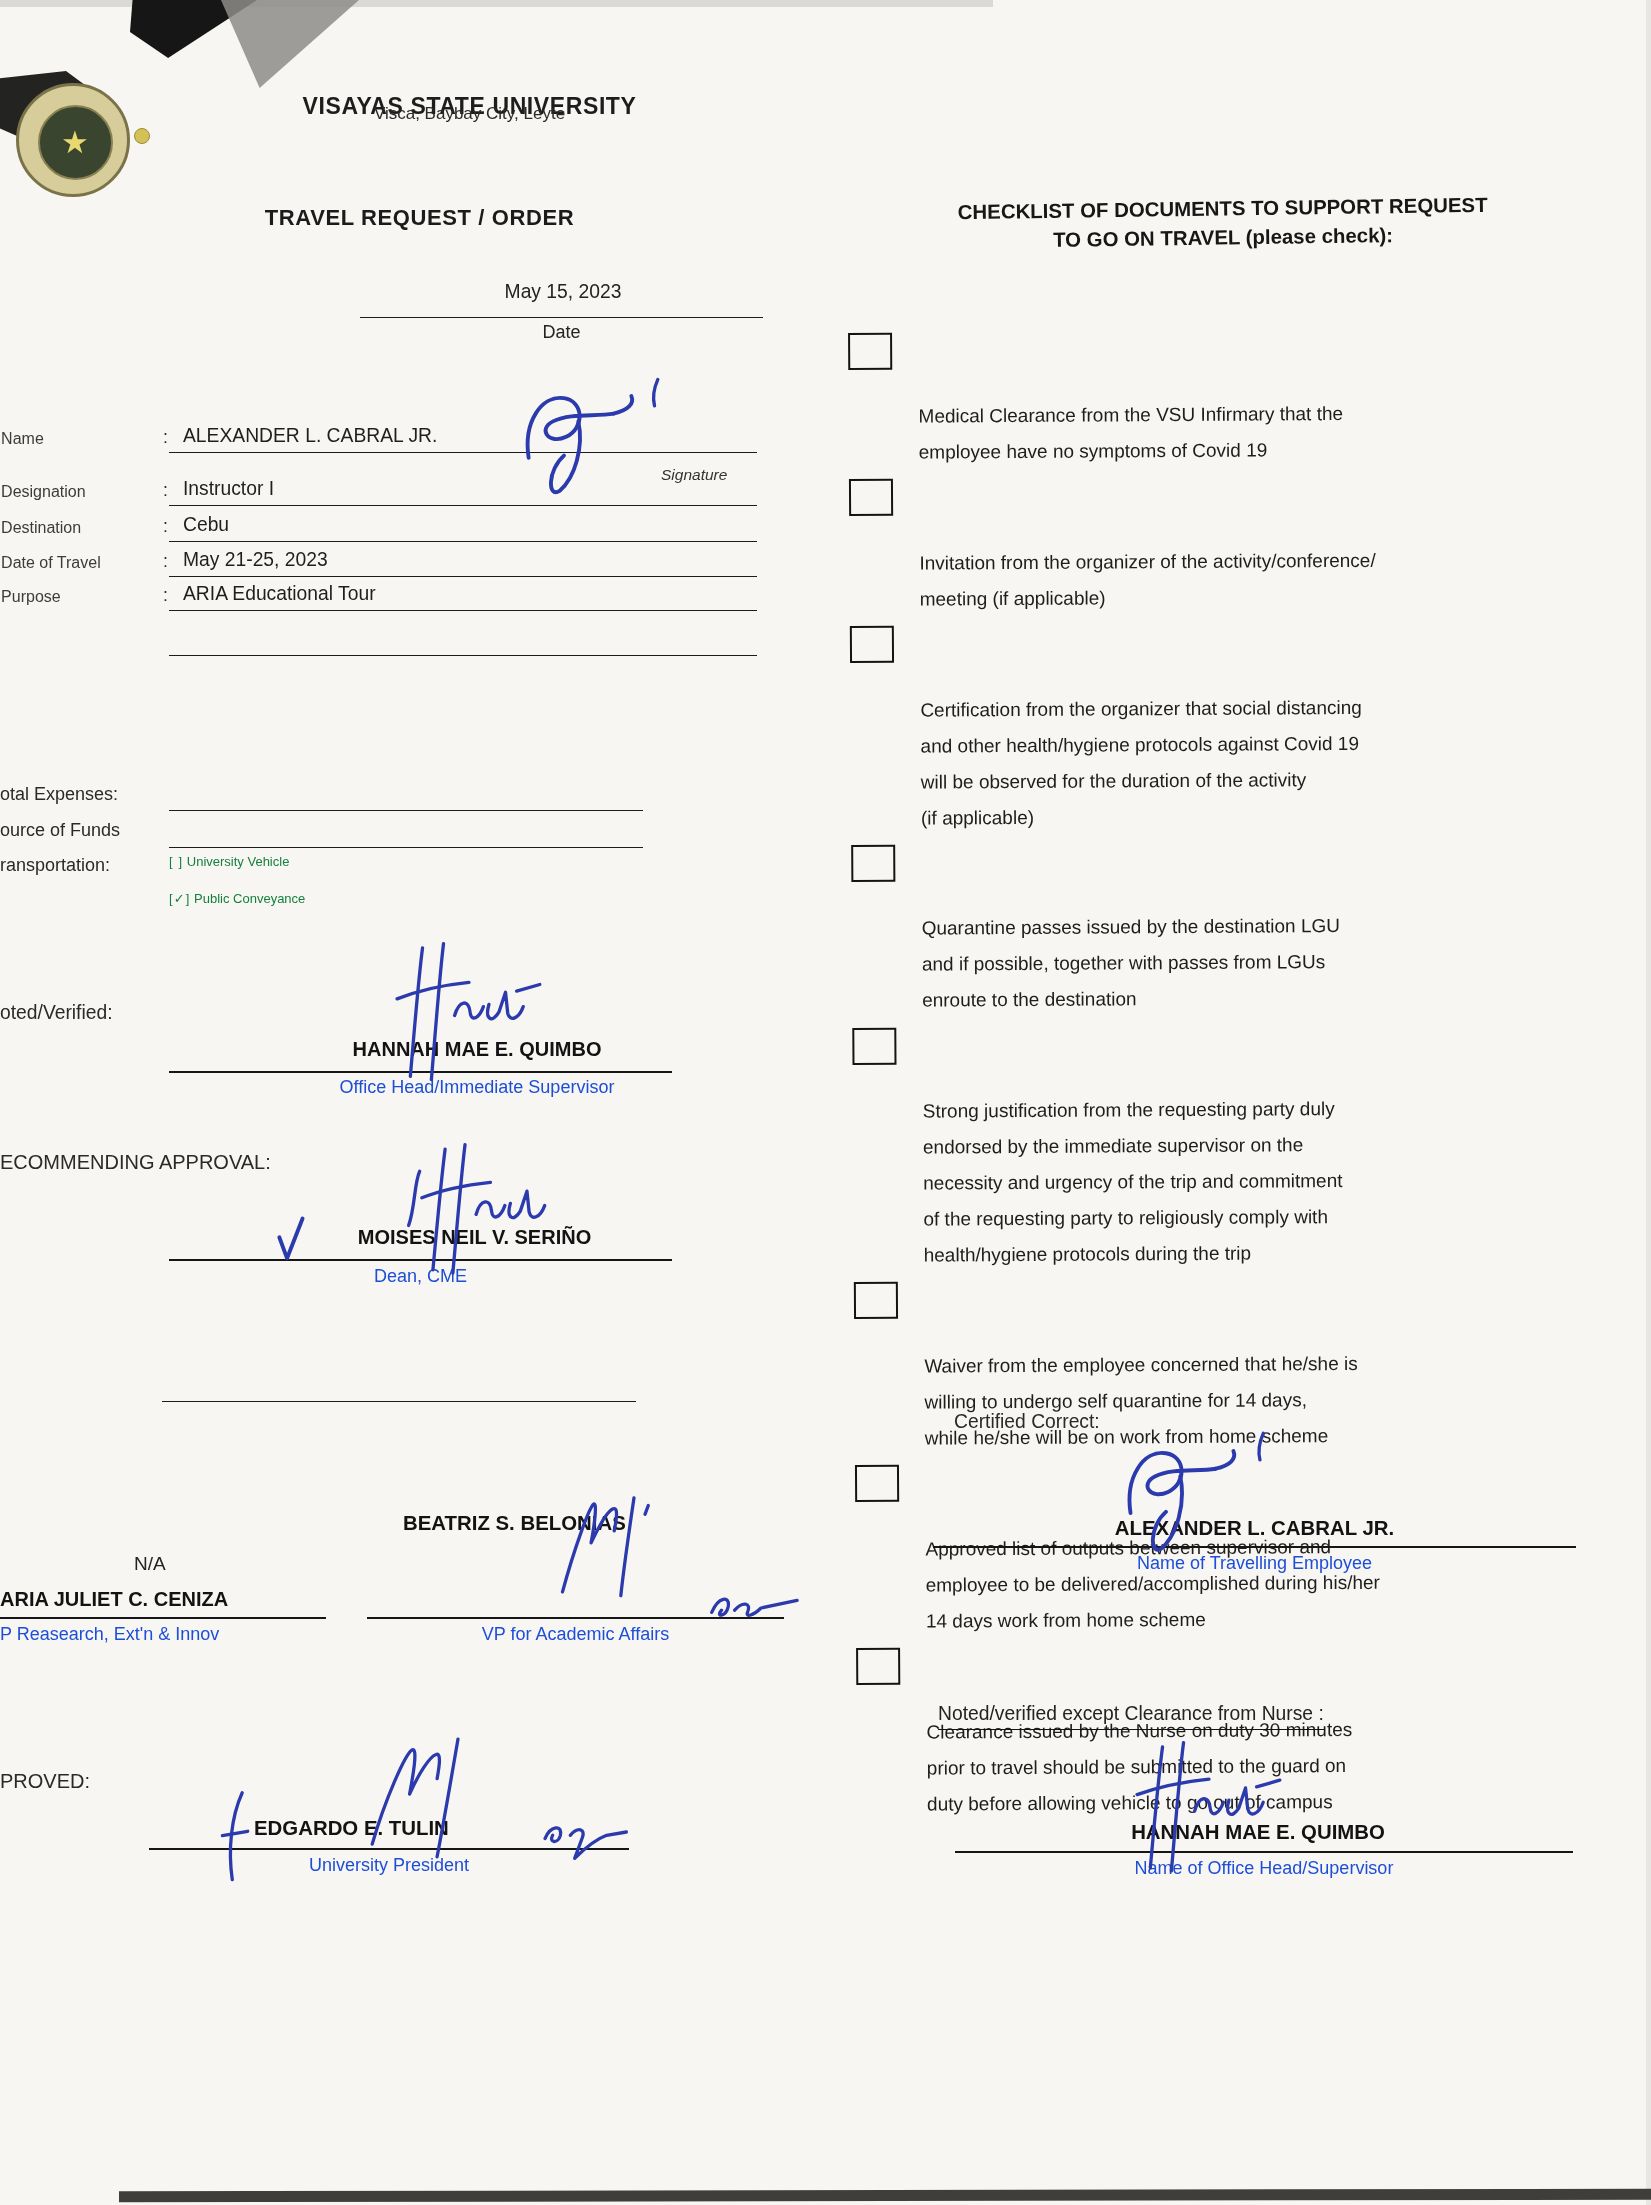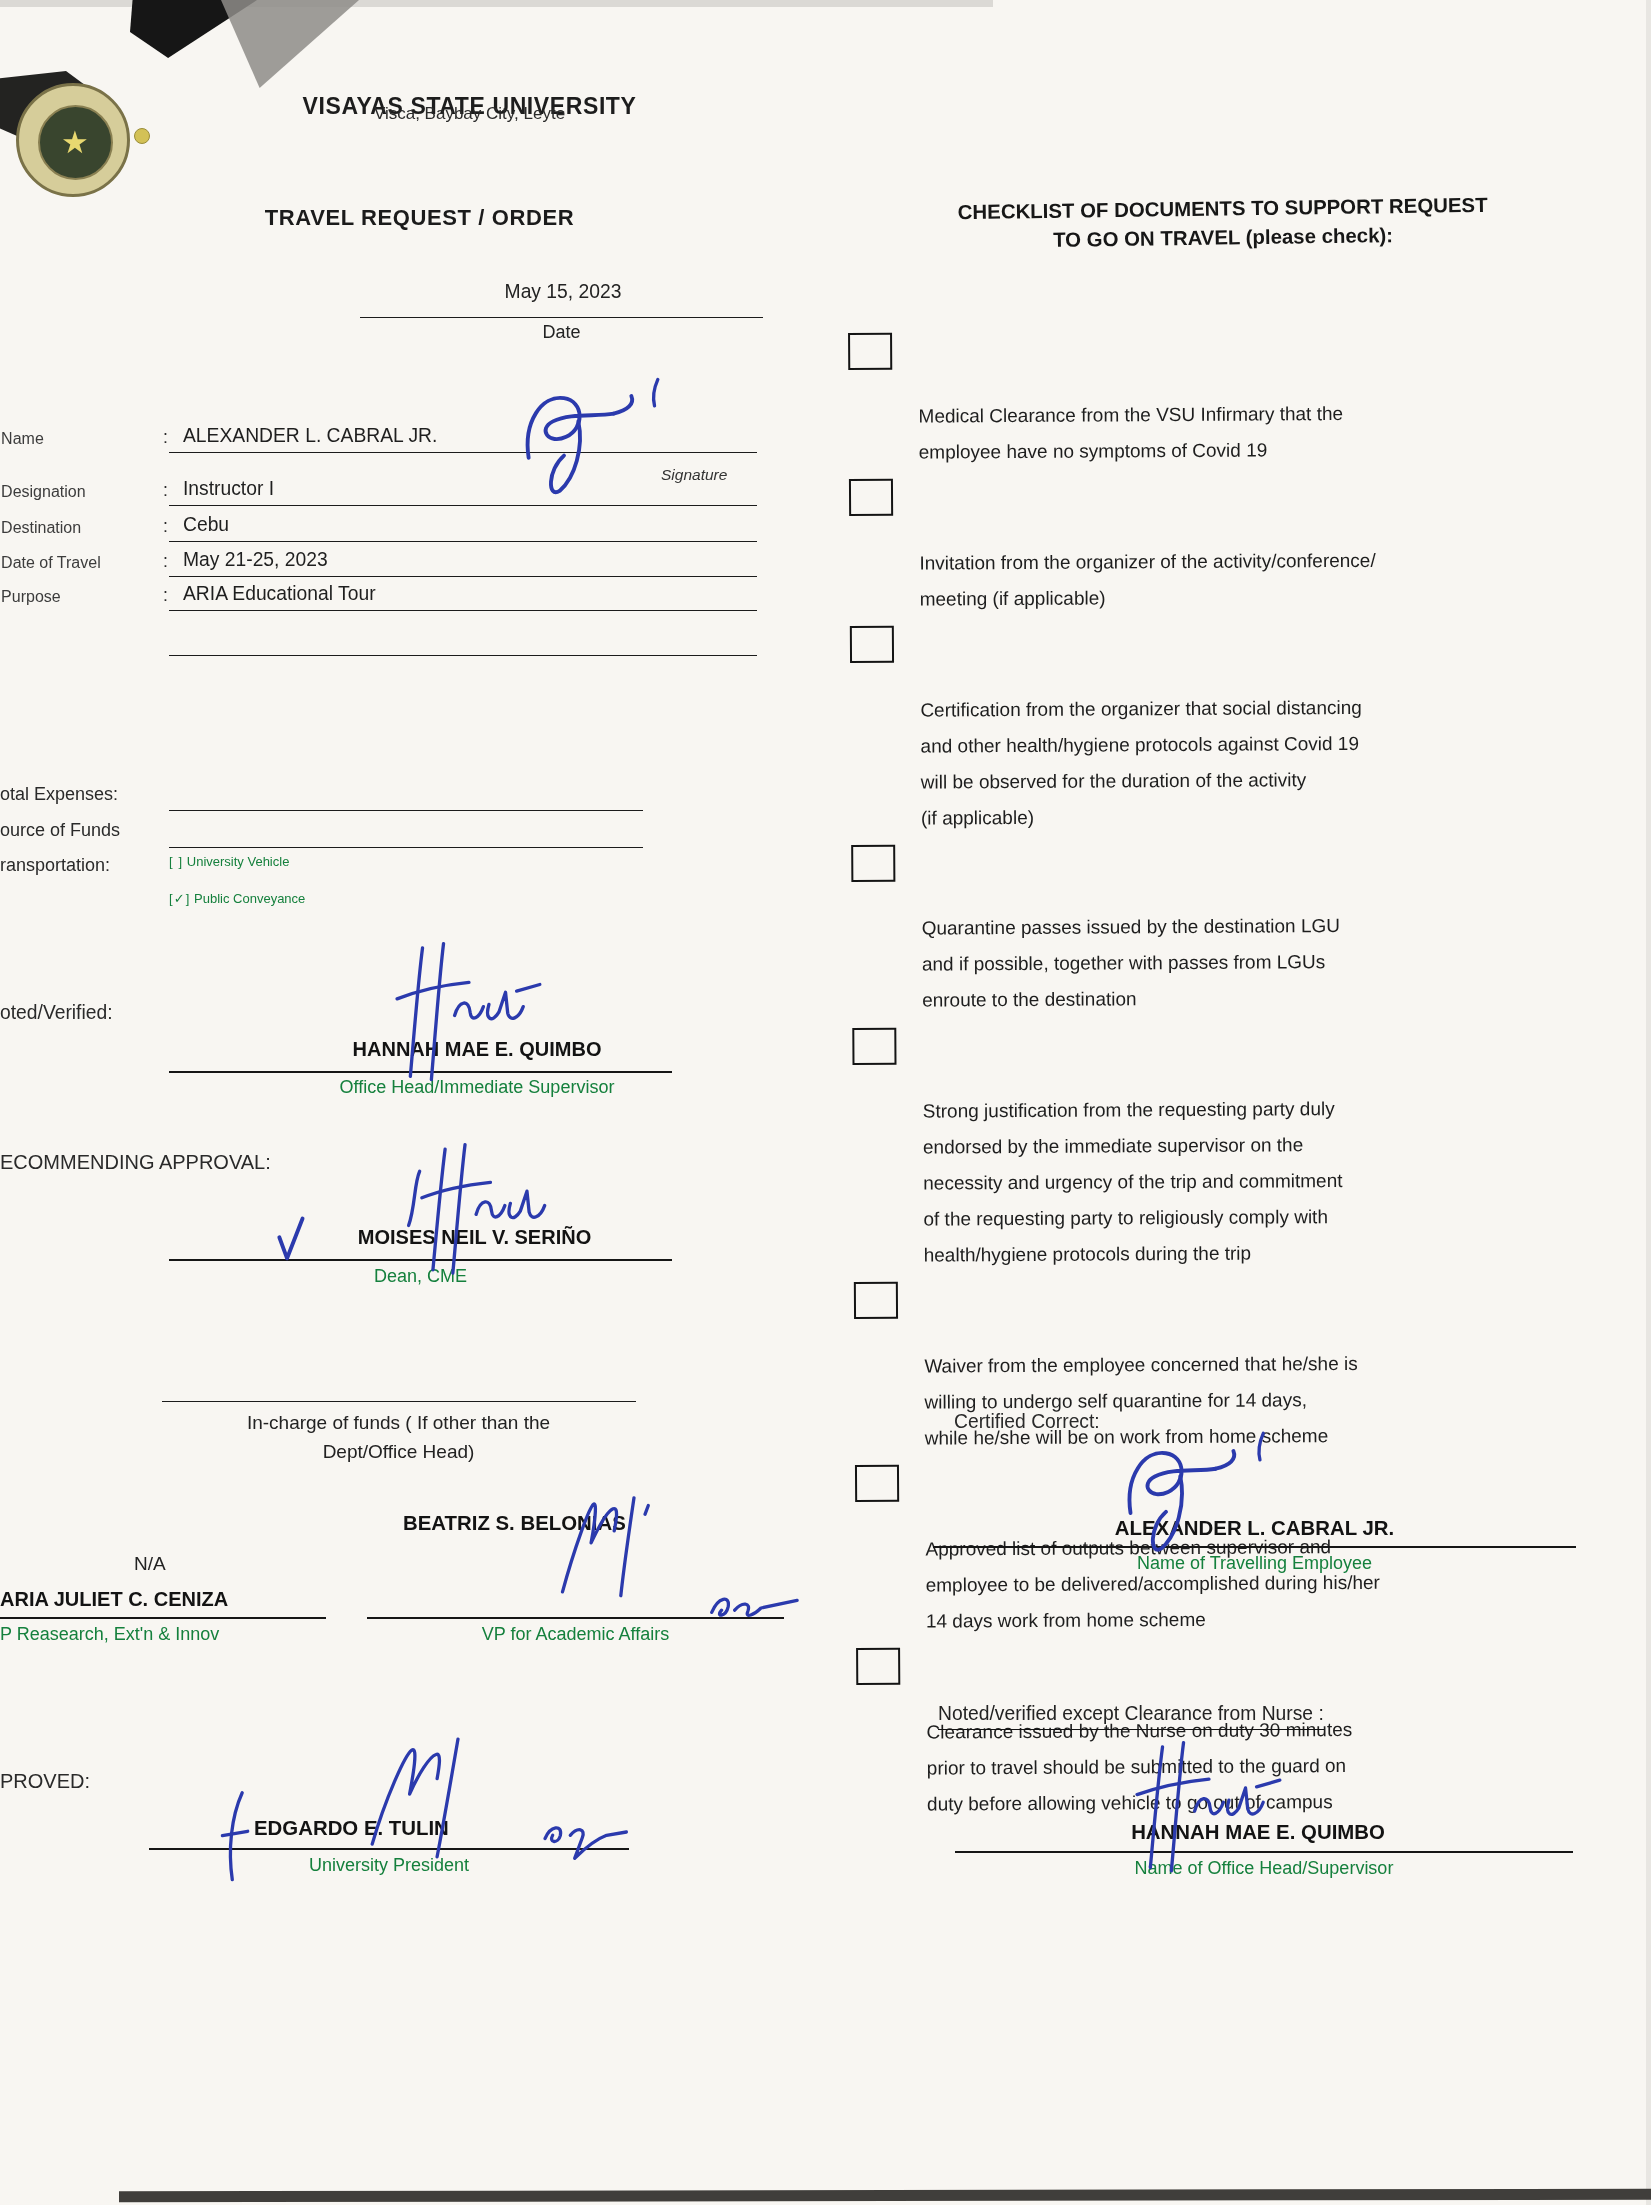--- a/index.html
+++ b/index.html
@@ -48,21 +48,21 @@
   .fvalue { position:absolute; left:183px; top:0; font-size:19.3px; color:#1f1f1f; }
   .fline  { position:absolute; left:169px; right:0; top:26.5px; border-top:1.7px solid #1c1c1c; }
   .plainline { border-top:1.7px solid #1c1c1c; }
 
   .small-label { font-size:16.6px; color:#333;font-style:italic; }
   .cap-label { font-size:19.3px; color:#2a2a2a; }
   .opt { font-size:13px; color:#15803d; }
   .opt .chk { letter-spacing:1.1px; }
 
   .sig-name { font-weight:bold; font-size:20px; color:#131313; text-align:center; }
-  .sig-title { font-size:18px; color:#15803d; text-align:center; }
+  .sig-title { font-size:18px; color:#1d4ed8; text-align:center; }
   .hline5 { border-top:2.8px solid #161616; }
   .hline4 { border-top:2.2px solid #161616; }
   .hline3 { border-top:1.7px solid #1c1c1c; }
 
   .incharge { text-align:center; font-size:19px; line-height:1.55; white-space:pre-line; color:#222; }
 
   
   .cl-title { left:828px; top:200px; width:789px; text-align:center; font-weight:bold;
     font-size:20.4px; line-height:1.4; white-space:pre-line; color:#171717;
     transform:rotate(-0.8deg); transform-origin:left top; }
@@ -155,22 +155,20 @@
   <div class="abs sig-name" style="left:182px; top:1038px; width:590px">HANNAH MAE E. QUIMBO</div>
   <div class="abs hline5" style="left:169px; top:1071px; width:503px"></div>
   <div class="abs sig-title" style="left:182px; top:1077px; width:590px">Office Head/Immediate Supervisor</div>
 
   <div class="abs cap-label" style="left:0; top:1151px; font-size:20px">ECOMMENDING APPROVAL:</div>
   <div class="abs sig-name" style="left:182px; top:1226px; width:585px">MOISES NEIL V. SERIÑO</div>
   <div class="abs hline5" style="left:169px; top:1259px; width:503px"></div>
   <div class="abs sig-title" style="left:169px; top:1266px; width:503px">Dean, CME</div>
 
   <div class="abs hline3" style="left:162px; top:1401px; width:474px"></div>
-  <div class="abs incharge" style="left:164px; top:1408px; width:469px">In-charge of  funds ( If other than the
-Dept/Office Head)</div>
 
   <div class="abs" style="left:134px; top:1553px; font-size:19px">N/A</div>
   <div class="abs sig-name" style="left:0; top:1588px; width:326px; text-align:left">ARIA JULIET C. CENIZA</div>
   <div class="abs hline5" style="left:0; top:1617px; width:326px"></div>
   <div class="abs sig-title" style="left:0; top:1624px; width:326px; text-align:left">P Reasearch, Ext'n &amp; Innov</div>
   <div class="abs sig-name" style="left:403px; top:1512px; width:342px; text-align:left; font-size:20.4px">BEATRIZ S. BELONIAS</div>
   <div class="abs hline5" style="left:367px; top:1617px; width:417px"></div>
   <div class="abs sig-title" style="left:367px; top:1624px; width:417px">VP for Academic Affairs</div>
 
   <div class="abs cap-label" style="left:0; top:1770px; font-size:20px">PROVED:</div>

